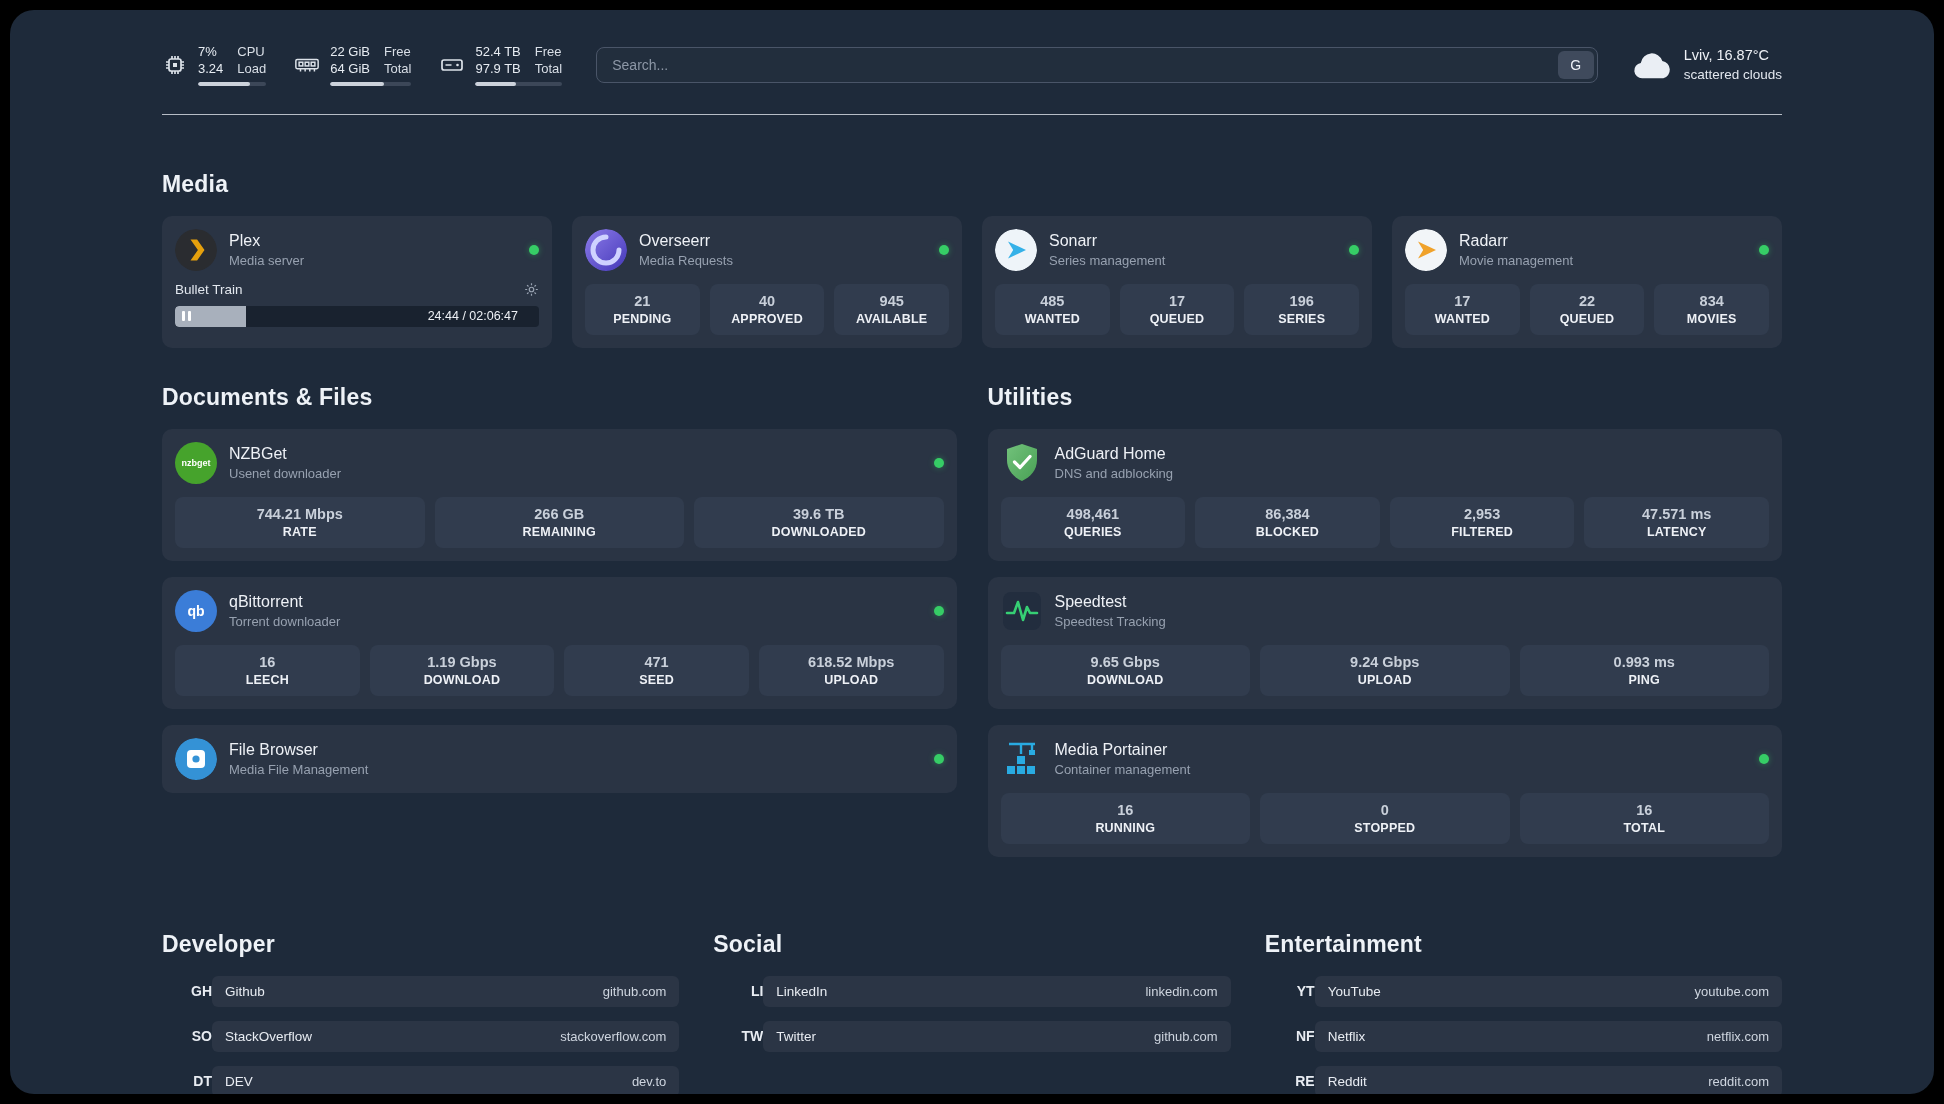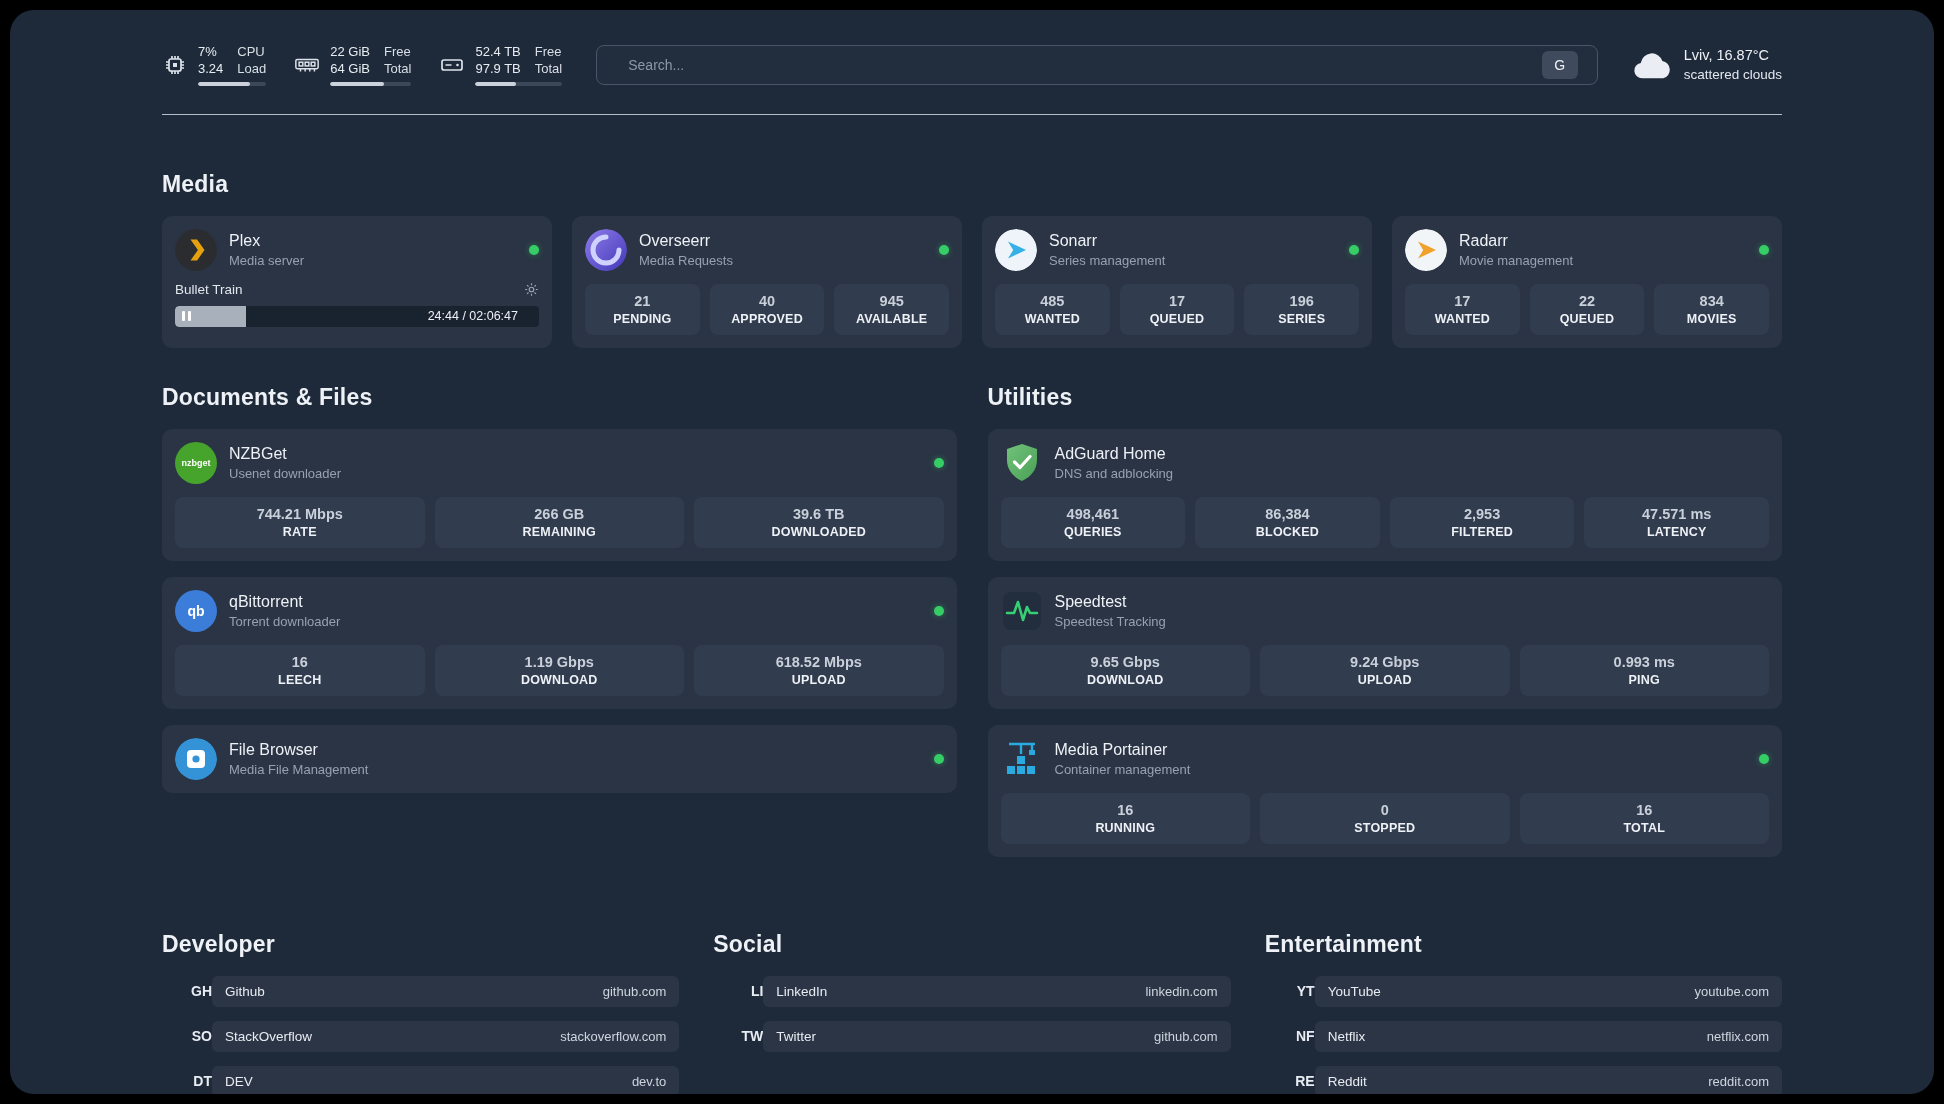--- a/index.html
+++ b/index.html
@@ -13,21 +13,21 @@
   .metrics { display:flex; align-items:center; gap:28px; }
   .metric { display:flex; align-items:center; gap:10px; }
   .m-icon { width:26px; height:26px; color:#dde3ea; flex:none; }
   .m-cols { display:flex; gap:14px; }
   .m-col { display:flex; flex-direction:column; line-height:1.3; font-size:13px; color:#e7ecf2; white-space:nowrap; }
   .m-col.labels { color:#d9dfe7; }
   .m-bar { height:4px; background:#3c4758; border-radius:2px; margin-top:4px; overflow:hidden; }
   .m-fill { height:100%; background:#ccd2db; border-radius:2px; }
 
   .search { flex:1; display:flex; align-items:center; margin:0 34px; height:36px;
-            border:1px solid #4a5568; border-radius:8px; padding:19px; background:rgba(255,255,255,0.02); }
+            border:1px solid #4a5568; border-radius:8px; padding:3px; background:rgba(255,255,255,0.02); }
   .search input { flex:1; background:transparent; border:none; outline:none; color:#e7ecf2; font-size:14px; padding:0 12px; font-family:inherit; }
   .search input::placeholder { color:#8d97a6; }
   .search-btn { width:36px; height:28px; background:#3f4a5c; color:#eef1f6; border-radius:6px;
                 display:flex; align-items:center; justify-content:center; font-size:14px; cursor:pointer; }
 
   .weather { display:flex; align-items:center; gap:12px; color:#eef1f6; }
   .cloud-svg { width:40px; height:30px; flex:none; }
   .weather-lines { display:flex; flex-direction:column; line-height:1.35; }
   .weather-loc { font-size:14.5px; }
   .weather-cond { font-size:13.5px; color:#e2e7ee; }
@@ -367,20 +367,24 @@
               <span class="dot"></span>
             </div>
             <div class="stats">
               <div class="stat">
                 <div class="stat-value">16</div>
                 <div class="stat-label">LEECH</div>
               </div>
               <div class="stat">
                 <div class="stat-value">1.19 Gbps</div>
                 <div class="stat-label">DOWNLOAD</div>
+              </div>
+              <div class="stat">
+                <div class="stat-value">471</div>
+                <div class="stat-label">SEED</div>
               </div>
               <div class="stat">
                 <div class="stat-value">618.52 Mbps</div>
                 <div class="stat-label">UPLOAD</div>
               </div>
             </div>
           </div>
 
           <div class="card">
             <div class="card-head">

